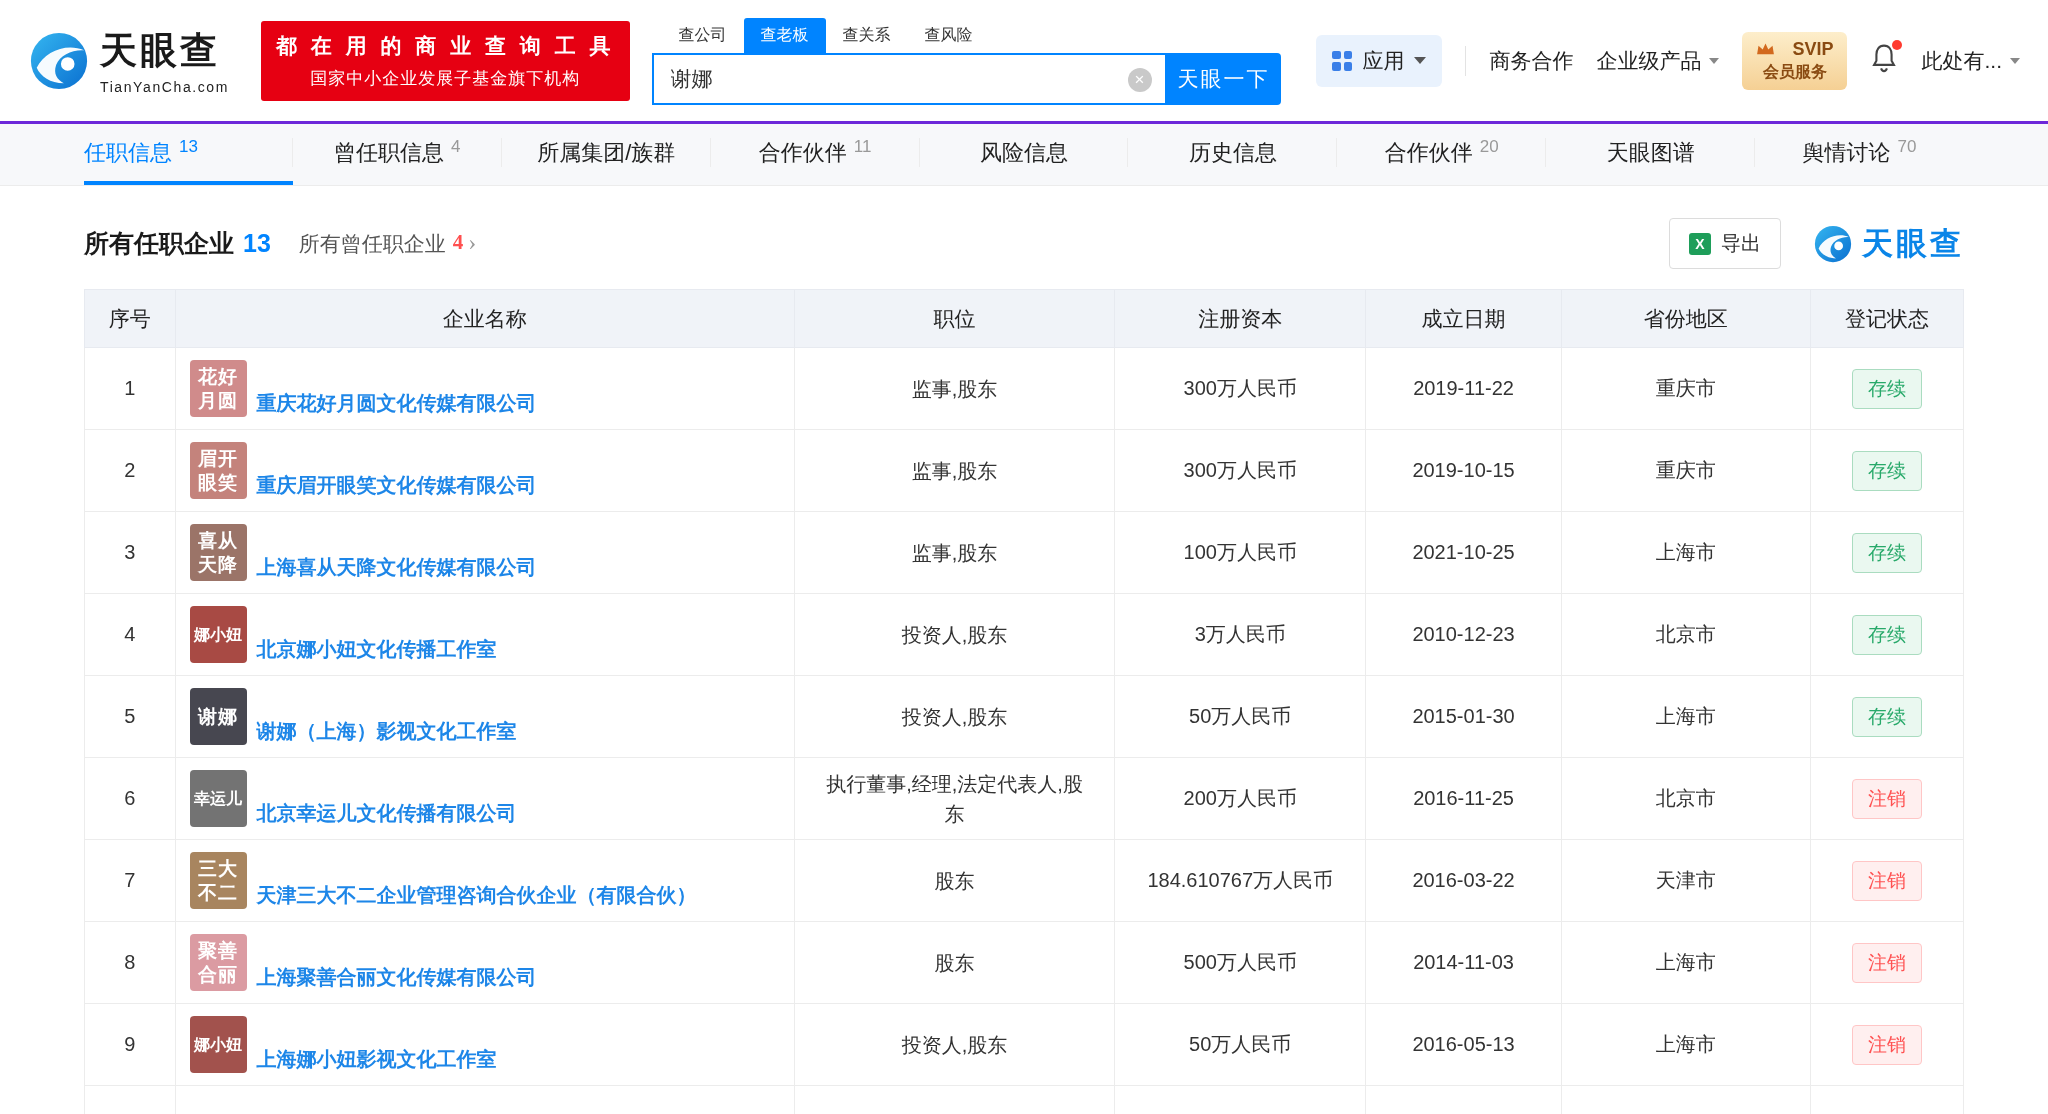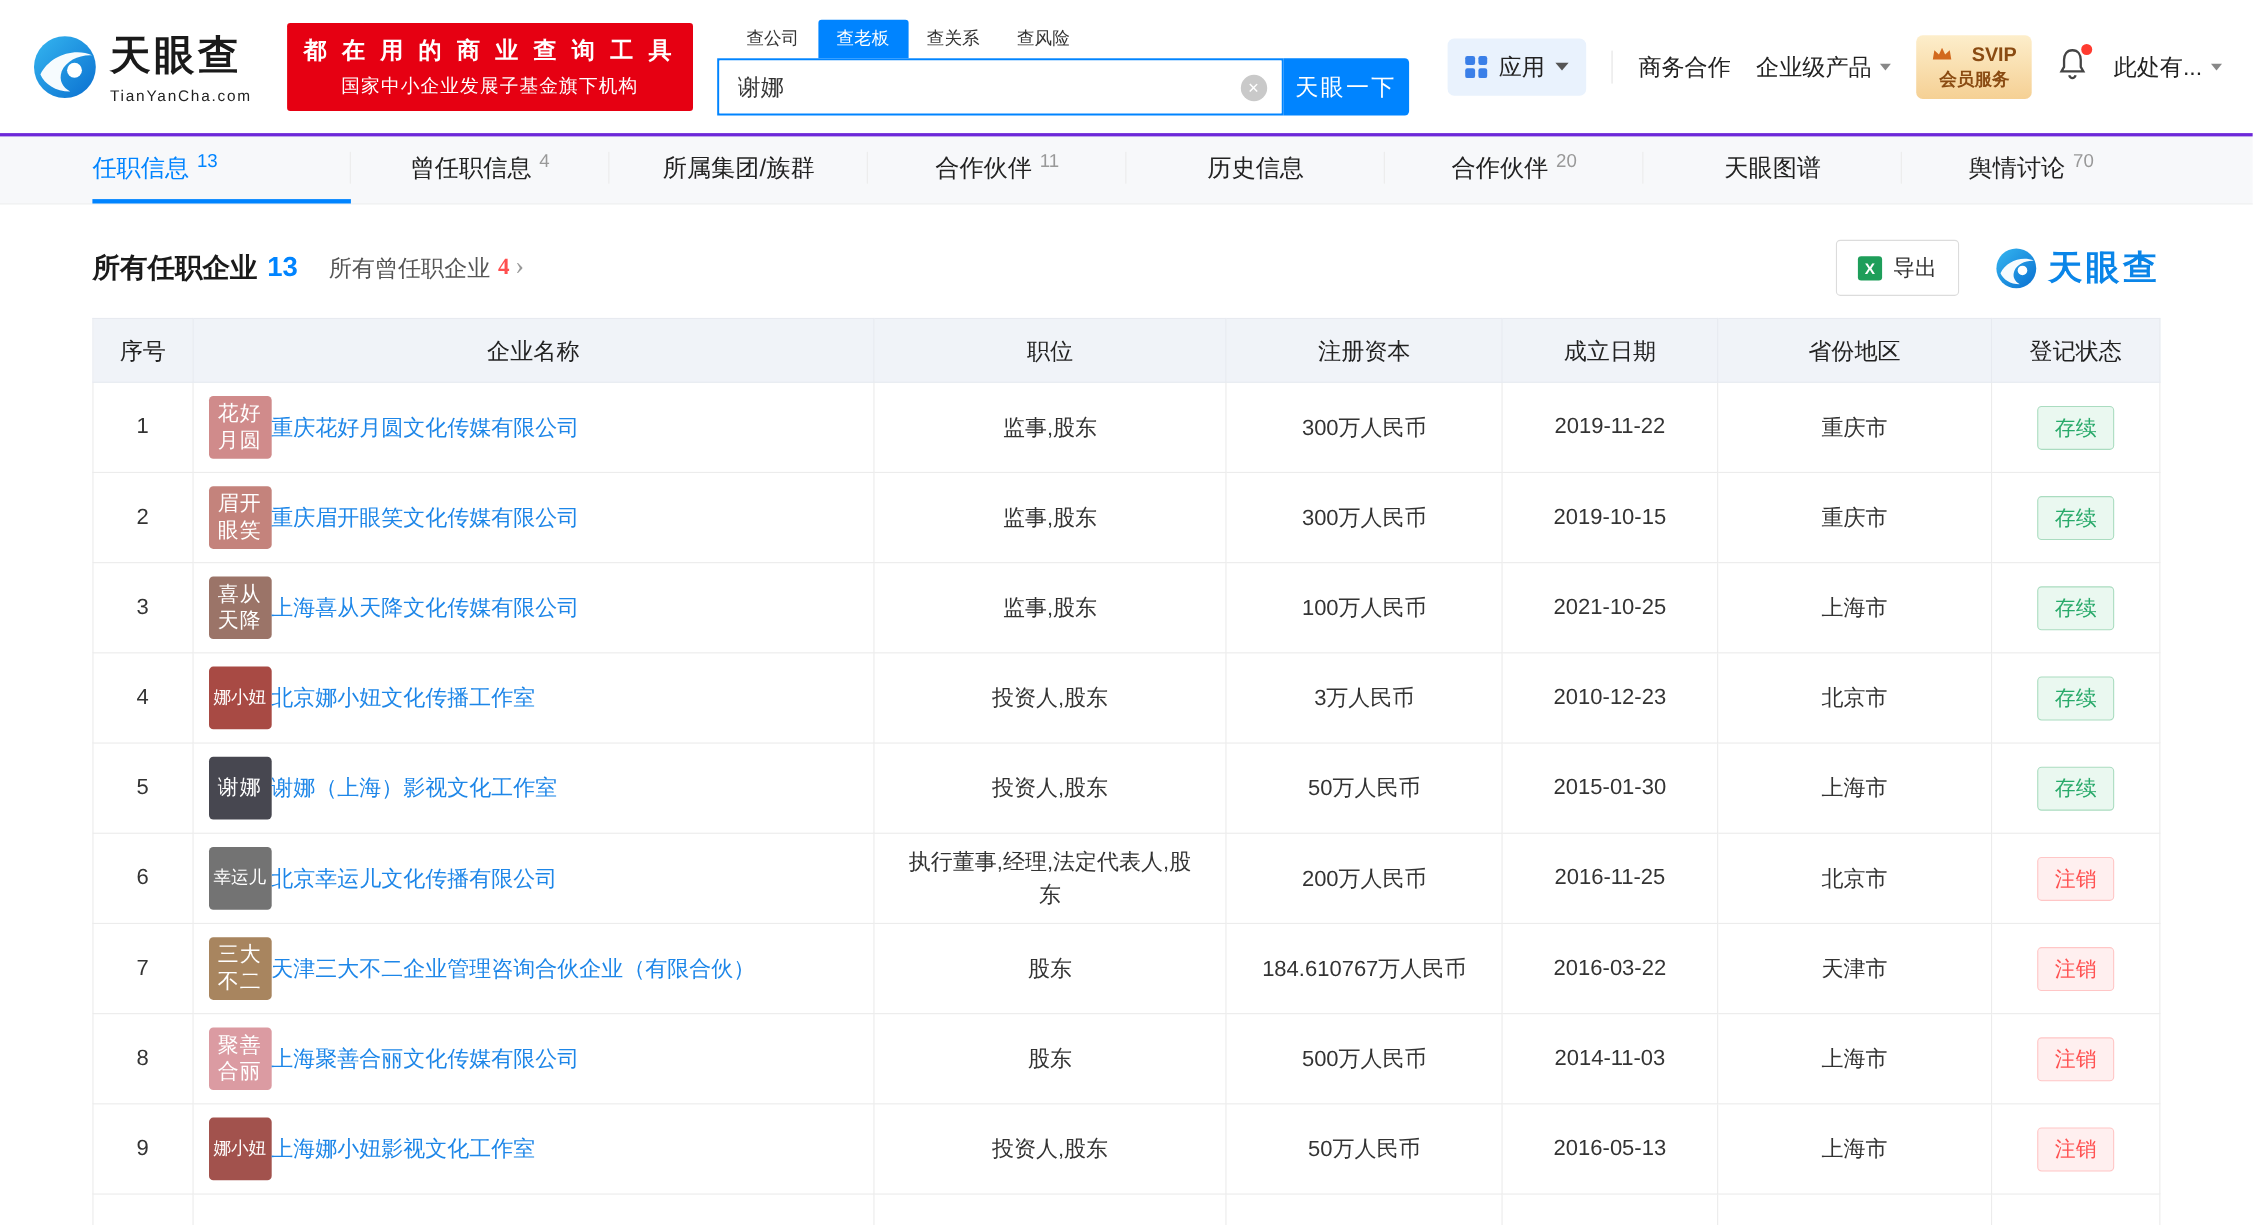--- a/index.html
+++ b/index.html
@@ -65,21 +65,21 @@
   .brand { display:flex; align-items:center; gap:9px; }
   .brand .bt { font-size:31px; font-weight:bold; color:#0a85e8; letter-spacing:3px; }
   .brand .logo-icon { width:40px; height:40px; }
 
   
   .table-wrap { margin:0 84px; background:#fff; }
   table { width:100%; border-collapse:collapse; table-layout:fixed; }
   th { background:#f0f3f8; height:58px; font-size:21px; font-weight:500; color:#222; border:1px solid #e7eaf0; }
   td { border:1px solid #ececec; height:82px; font-size:20px; color:#333; text-align:center; vertical-align:middle; background:#fff; }
   .cell-name { text-align:left; padding:10px 14px; }
-  .name-wrap { display:flex; align-items:center; gap:0; }
+  .name-wrap { display:flex; align-items:flex-end; gap:10px;font-weight:bold; }
   .avatar { width:57px; height:57px; border-radius:4px; color:#fff; display:flex; flex-direction:column; align-items:center; justify-content:center; font-size:19px; line-height:1.25; flex:none; letter-spacing:1px; }
   .avatar.small { font-size:16px; letter-spacing:0; }
   .company-link { color:#1d86e8; font-size:20px; cursor:pointer; }
   .cell-pos { padding:8px 30px; line-height:1.5; }
   .badge { display:inline-block; padding:6px 15px; border-radius:4px; font-size:19px; }
   .badge.active { color:#28a96a; background:#eaf8f0; border:1px solid #aadcc0; }
   .badge.cancelled { color:#ff5252; background:#ffefef; border:1px solid #ffc6c6; }
 </style>
 </head>
 <body>
@@ -174,20 +174,23 @@
     <div class="page-tab">
       <span class="pt-label">曾任职信息</span>
       <span class="pt-count">4</span>
     </div>
     <div class="page-tab">
       <span class="pt-label">所属集团/族群</span>
     </div>
     <div class="page-tab">
       <span class="pt-label">合作伙伴</span>
       <span class="pt-count">11</span>
+    </div>
+    <div class="page-tab">
+      <span class="pt-label">风险信息</span>
     </div>
     <div class="page-tab">
       <span class="pt-label">历史信息</span>
     </div>
     <div class="page-tab">
       <span class="pt-label">合作伙伴</span>
       <span class="pt-count">20</span>
     </div>
     <div class="page-tab">
       <span class="pt-label">天眼图谱</span>

